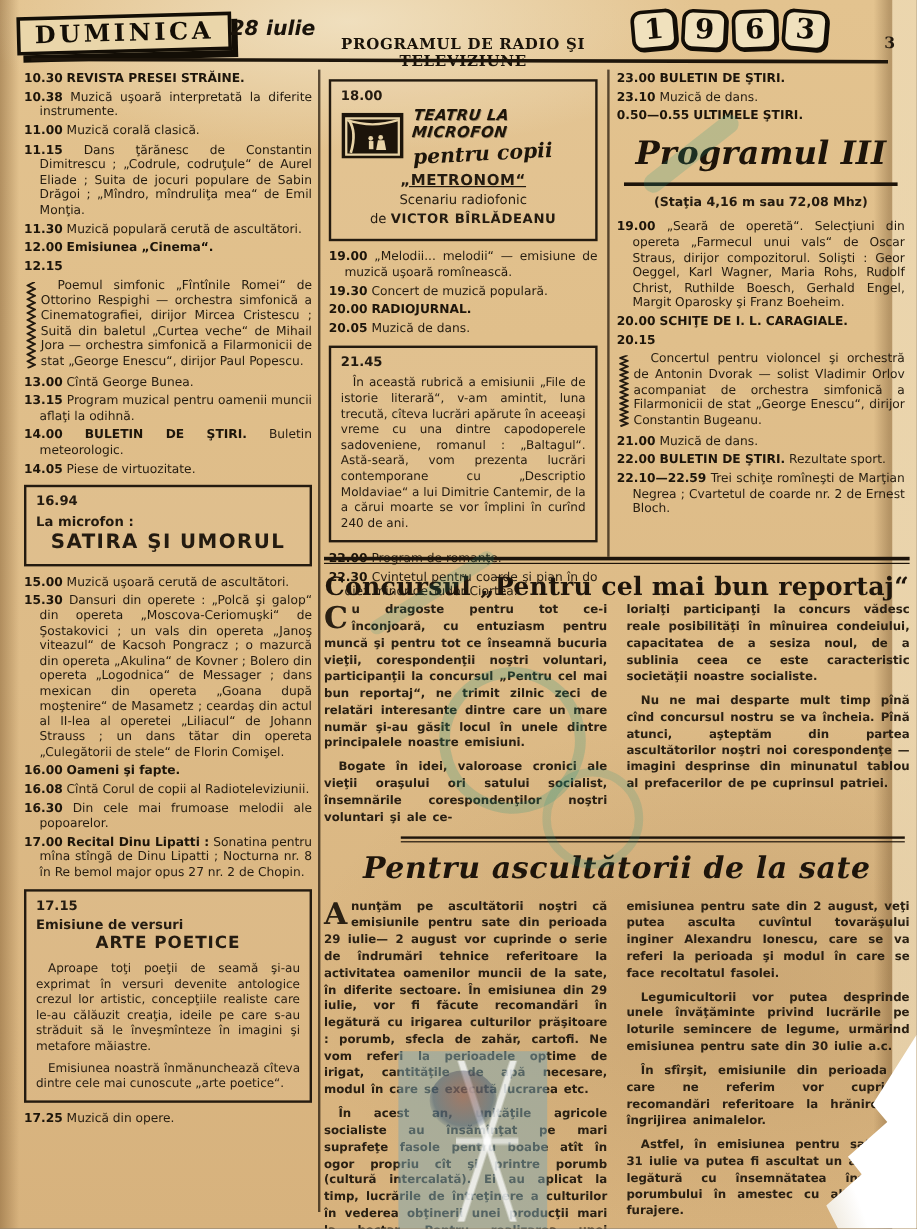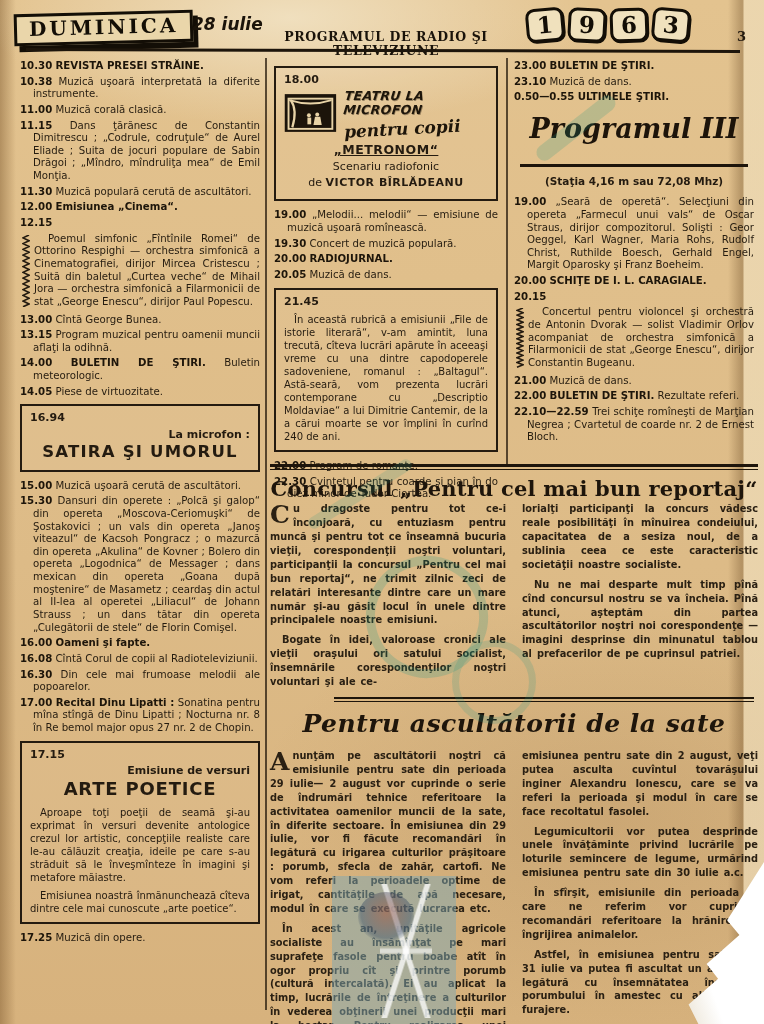--- a/index.html
+++ b/index.html
@@ -36,39 +36,39 @@
   .rcol{position:absolute;left:514px;top:60px;width:240px;}
   
   .li{font:400 10.2px/1.24 "DejaVu Sans",sans-serif;color:#251c10;text-align:justify;
     padding-left:13px;text-indent:-13px;margin:0 0 3px;}
   .li b{font-weight:700;color:#1d150a;}
   .zblock{position:relative;margin:1px 0 5px 14px;}
   .zblock .zz{position:absolute;left:-12px;top:2px;width:8px;height:calc(100% - 4px);}
   .zblock p{font:400 10.2px/1.24 "DejaVu Sans",sans-serif;text-align:justify;margin:0;text-indent:14px;color:#251c10;}
   .box{border:2px solid #241b10;padding:5px 8px 7px;margin:6px 0 8px;background:rgba(255,245,220,.06);}
   .box .bt{font:700 11px/1.2 "DejaVu Sans",sans-serif;}
-  .kicker{text-align:right;font:700 11px/1.4 "DejaVu Sans",sans-serif;margin-top:2px;}
+  .kicker{text-align:left;font:700 11px/1.4 "DejaVu Sans",sans-serif;margin-top:2px;}
   .box-title{text-align:center;font:800 16.5px/1.25 "DejaVu Sans",sans-serif;letter-spacing:1.2px;}
-  .box-title.small{font-size:18px;letter-spacing:.8px;}
+  .box-title.small{font-size:14px;letter-spacing:.8px;}
   .box .body{font:400 10px/1.3 "DejaVu Sans",sans-serif;text-align:justify;margin:5px 0 0;text-indent:10px;}
   
   .logo-row{display:flex;align-items:center;gap:7px;margin:3px 0 4px;}
   .logo-txt .l1{font:800 italic 12.5px/1.15 "DejaVu Sans",sans-serif;letter-spacing:.4px;transform:skewX(-6deg);
     color:#1d150a;text-shadow:.6px .6px 0 rgba(30,20,8,.4);}
   .logo-txt .l2{font:700 italic 17px/1.1 "DejaVu Serif",serif;transform:rotate(-3deg);margin-top:1px;color:#1d150a;}
   .c-line{text-align:center;margin:2px 0;}
   .show-t{font:800 12.5px/1.3 "DejaVu Sans",sans-serif;letter-spacing:.5px;text-decoration:underline;}
   .show-s{font:400 11px/1.3 "DejaVu Sans",sans-serif;}
   .show-by{font:400 11px/1.3 "DejaVu Sans",sans-serif;}
   .show-by b{font-weight:800;letter-spacing:.5px;}
   .contemp-title{text-align:center;font:800 13.5px/1.4 "DejaVu Sans",sans-serif;letter-spacing:1px;}
   
   .p3head{text-align:center;margin:10px 0 8px;}
   .p3head span{display:inline-block;font:900 italic 27px/1.1 "DejaVu Serif",serif;color:#1d140a;
-    border-bottom:3.5px solid #1d140a;padding:0 10px 20px;}
+    border-bottom:3.5px solid #1d140a;padding:0 10px 8px;}
   .freq{text-align:center;font:800 10.5px/1.3 "DejaVu Sans",sans-serif;margin:0 0 8px;}
   
   .articles{position:absolute;left:270px;top:464px;width:488px;}
   .rule-a{border-top:3px solid #1e150b;border-bottom:1px solid #1e150b;height:2px;margin:0 0 6px;}
   .a1-title{font:700 21px/1.2 "DejaVu Serif",serif;text-align:center;letter-spacing:.2px;color:#1e150b;margin:2px 0 1px;}
   .acols{display:flex;gap:16px;}
   .acol{flex:1;font:700 9.8px/1.42 "DejaVu Sans",sans-serif;text-align:justify;color:#2a2013;word-spacing:1.5px;}
   .acol p{margin:0 0 6px;text-indent:12px;}
   .acol p.first{text-indent:0;}
   .dropcap{float:left;font:700 25px/0.85 "DejaVu Serif",serif;padding:2px 3px 0 0;}
@@ -208,21 +208,21 @@
 
     <p class="li"><b class="tm">20.15</b></p>
     <div class="zblock">
       <svg class="zz" viewBox="0 0 8 100" preserveAspectRatio="none">
           <path d="M7,0 L1,4 7,8 1,12 7,16 1,20 7,24 1,28 7,32 1,36 7,40 1,44 7,48 1,52 7,56 1,60 7,64 1,68 7,72 1,76 7,80 1,84 7,88 1,92 7,96 1,100" fill="none" stroke="#241b10" stroke-width="1.6" vector-effect="non-scaling-stroke"></path>
         </svg>
       <p>Concertul pentru violoncel şi orchestră de Antonin Dvorak — solist Vladimir Orlov acompaniat de orchestra simfonică a Filarmonicii de stat „George Enescu“, dirijor Constantin Bugeanu.</p>
     </div>
 
     <p class="li"><b class="tm">21.00</b> <b></b> <span>Muzică de dans.</span></p>
-    <p class="li"><b class="tm">22.00</b> <b>BULETIN DE ŞTIRI.</b> <span>Rezultate referi.</span></p>
+    <p class="li"><b class="tm">22.00</b> <b>BULETIN DE ŞTIRI.</b> <span>Rezultate sport.</span></p>
     <p class="li"><b class="tm">22.10—22.59</b> <b></b> <span>Trei schiţe romîneşti de Marţian Negrea ; Cvartetul de coarde nr. 2 de Ernest Bloch.</span></p>
   </div>
 
   <div class="articles">
     <div class="rule-a"></div>
     <h1 class="a1-title">Concursul „Pentru cel mai bun reportaj“</h1>
     <div class="acols">
       <div class="acol">
         <p class="first"><span class="dropcap">C</span><span>u dragoste pentru tot ce-i înconjoară, cu entuziasm pentru muncă şi pentru tot ce înseamnă bucuria vieţii, corespondenţii noştri voluntari, participanţii la concursul „Pentru cel mai bun reportaj“, ne trimit zilnic zeci de relatări interesante dintre care un mare număr şi-au găsit locul în unele dintre principalele noastre emisiuni.</span></p>
         <p>Bogate în idei, valoroase cronici ale vieţii oraşului ori satului socialist, însemnările corespondenţilor noştri voluntari şi ale ce-</p>

